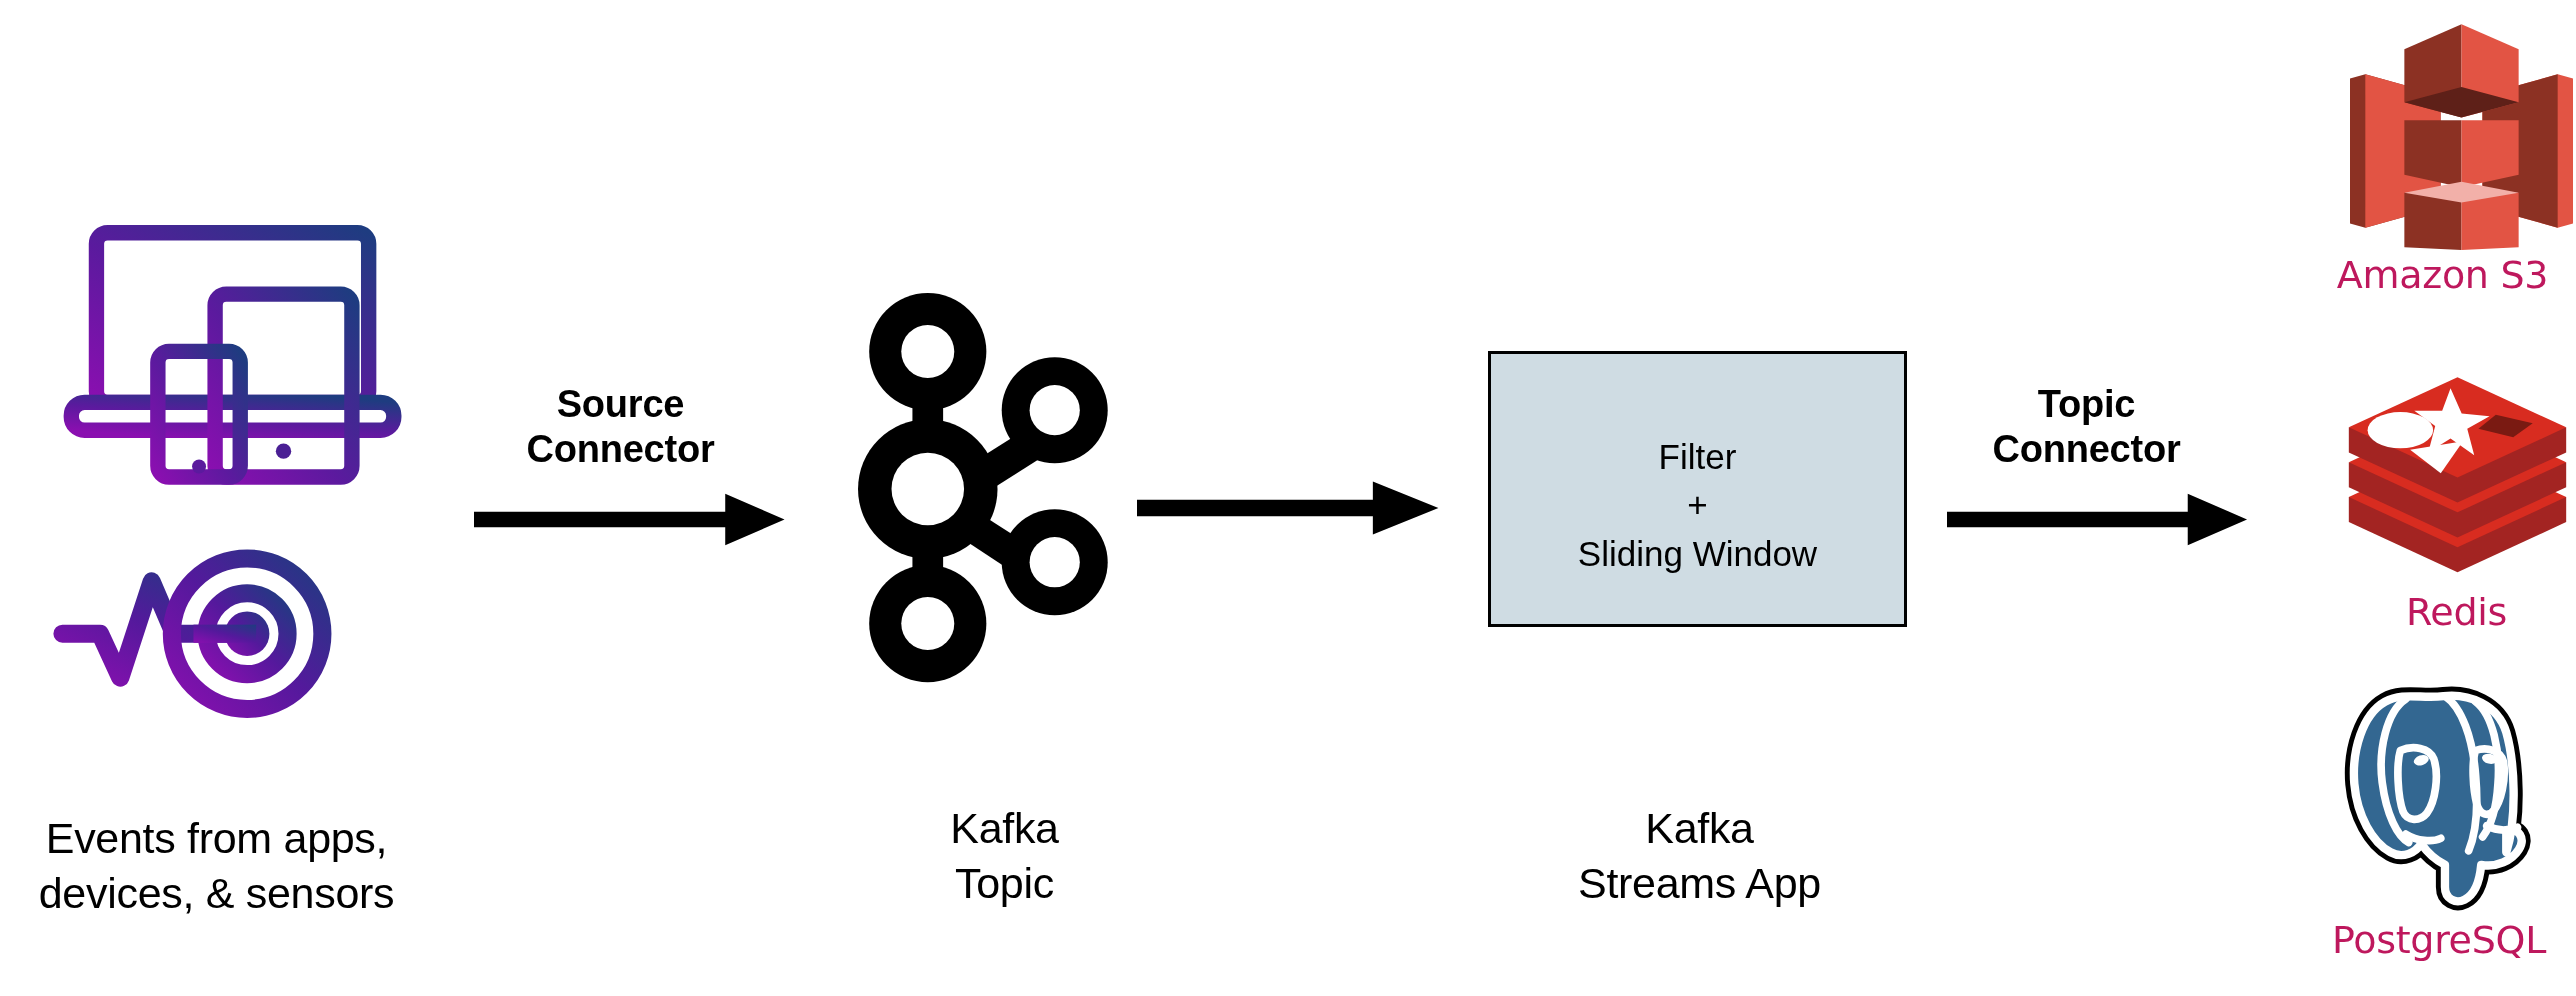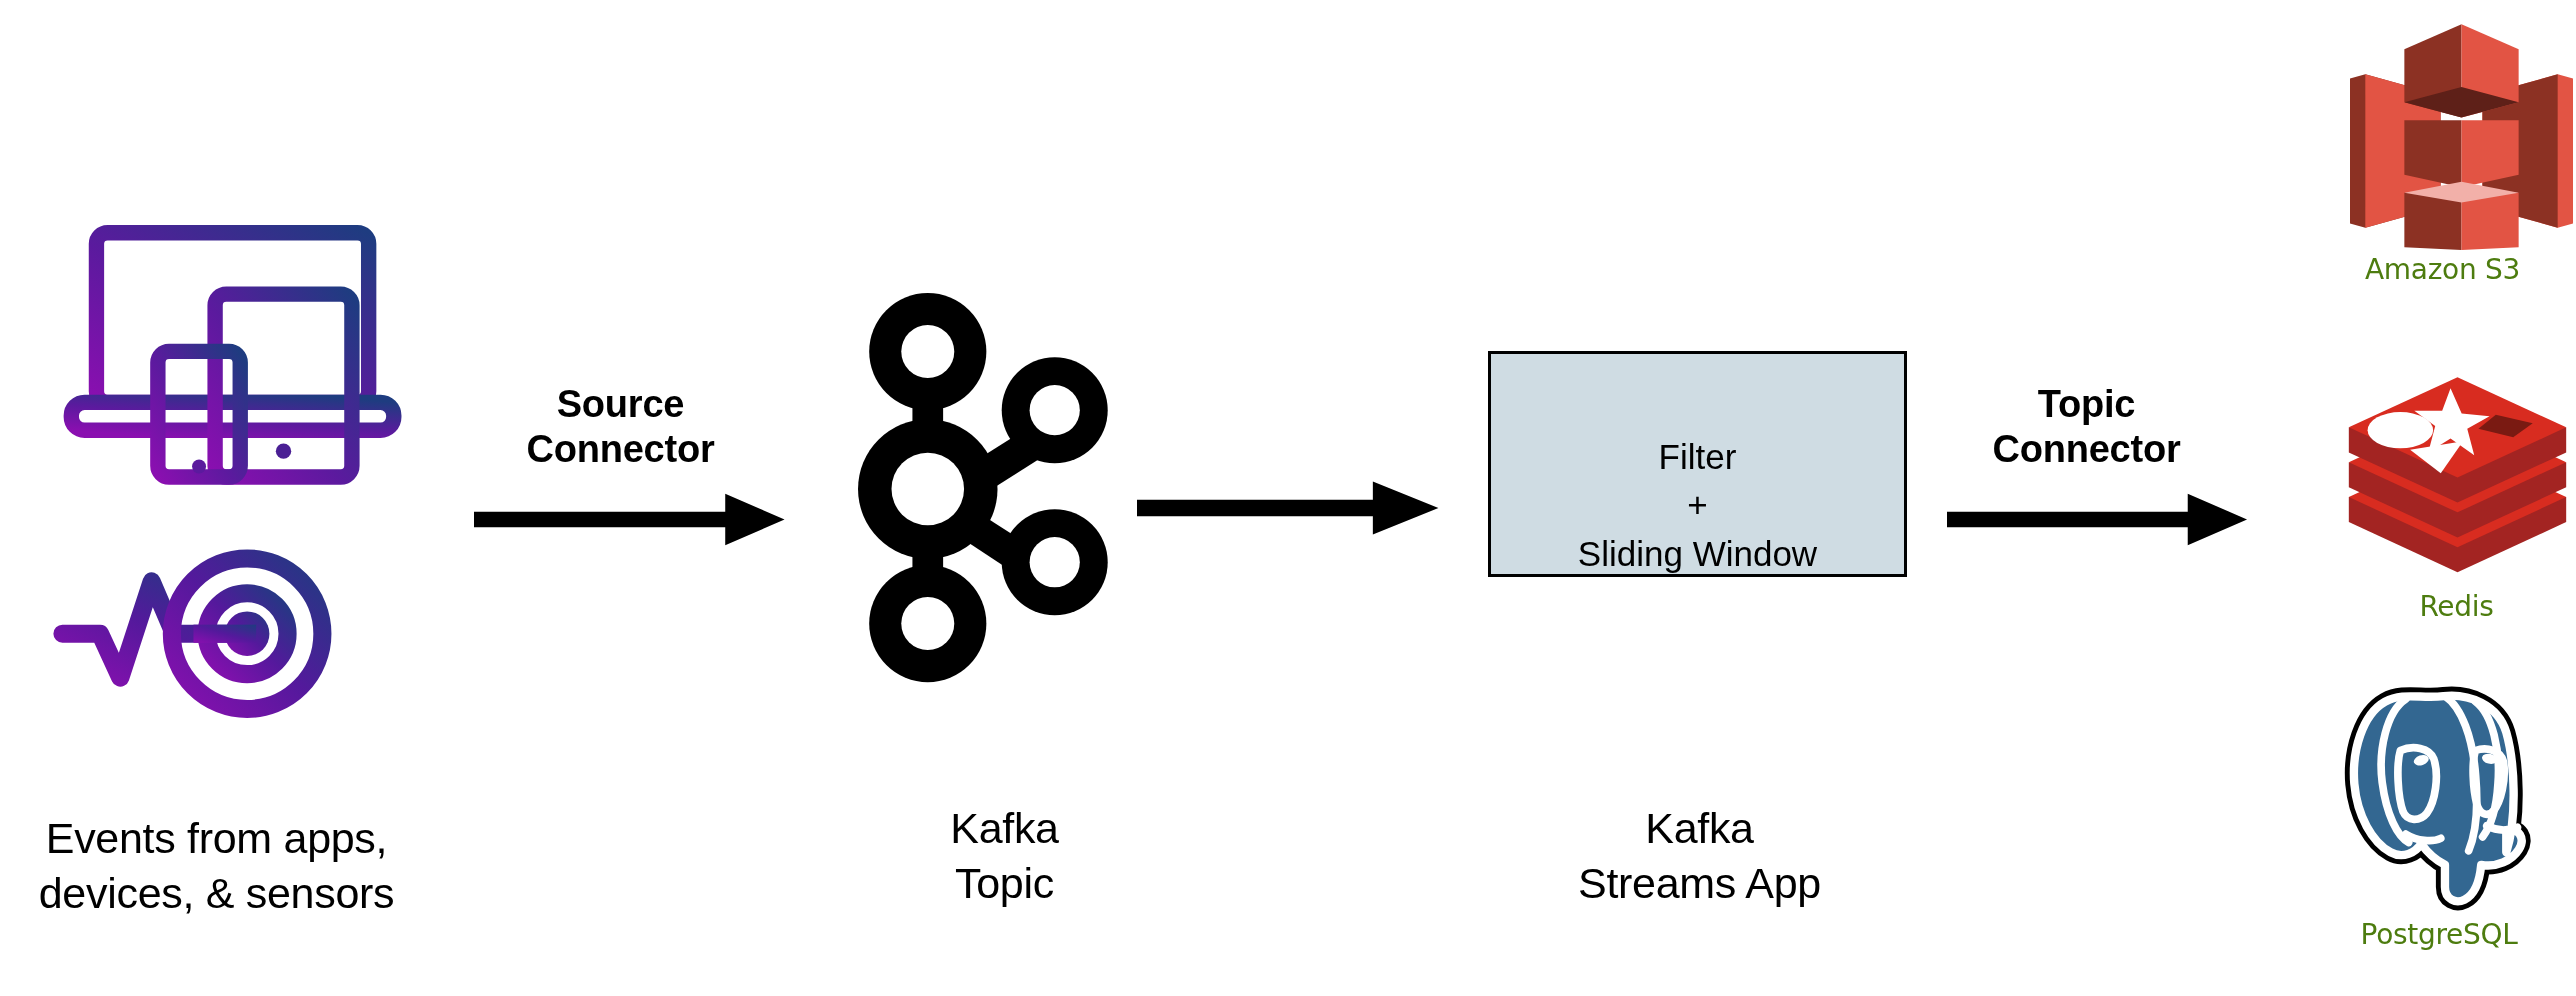--- a/index.html
+++ b/index.html
@@ -53,23 +53,23 @@
     line-height: 1.38;
     color: #000000;
     white-space: pre-line;
     width: 100%;
     left: 0;
   }
   .sink-label {
     position: absolute;
     text-align: center;
     font-family: "DejaVu Sans", sans-serif;
-    font-size: 28px;
+    font-size: 38px;
     line-height: 1.1;
-    color: #4d7c0f;
+    color: #be185d;
     letter-spacing: -0.3px;
   }
 
   
   #streams-box {
     position: absolute;
     box-sizing: border-box;
     border: 3.5px solid #000000;
   }
 
@@ -171,21 +171,21 @@
 
   <div class="caption" style="left:837px; top:801px; width:335px;">Kafka
 Topic</div>
 
   <div class="abs" style="left:1137px; top:480px; width:314px; height:56px;">
     <svg width="314" height="56" viewBox="0 0 450 80" aria-hidden="true">
       <path d="M 0 28 L 338 28 L 338 2 L 432 40 L 338 78 L 338 52 L 0 52 Z" fill="#000000"></path>
     </svg>
   </div>
 
-  <div id="streams-box" style="left:1488px; top:351px; width:419px; height:226px; background:#cfdce3;">
+  <div id="streams-box" style="left:1488px; top:351px; width:419px; height:276px; background:#cfdce3;">
     <div class="box-text" style="top:79px;">Filter
 +
 Sliding Window</div>
   </div>
 
   <div class="caption" style="left:1504px; top:801px; width:391px;">Kafka
 Streams App</div>
 
   <div class="conn-label" style="left:1926px; top:382px; width:321px;">Topic
 Connector</div>

